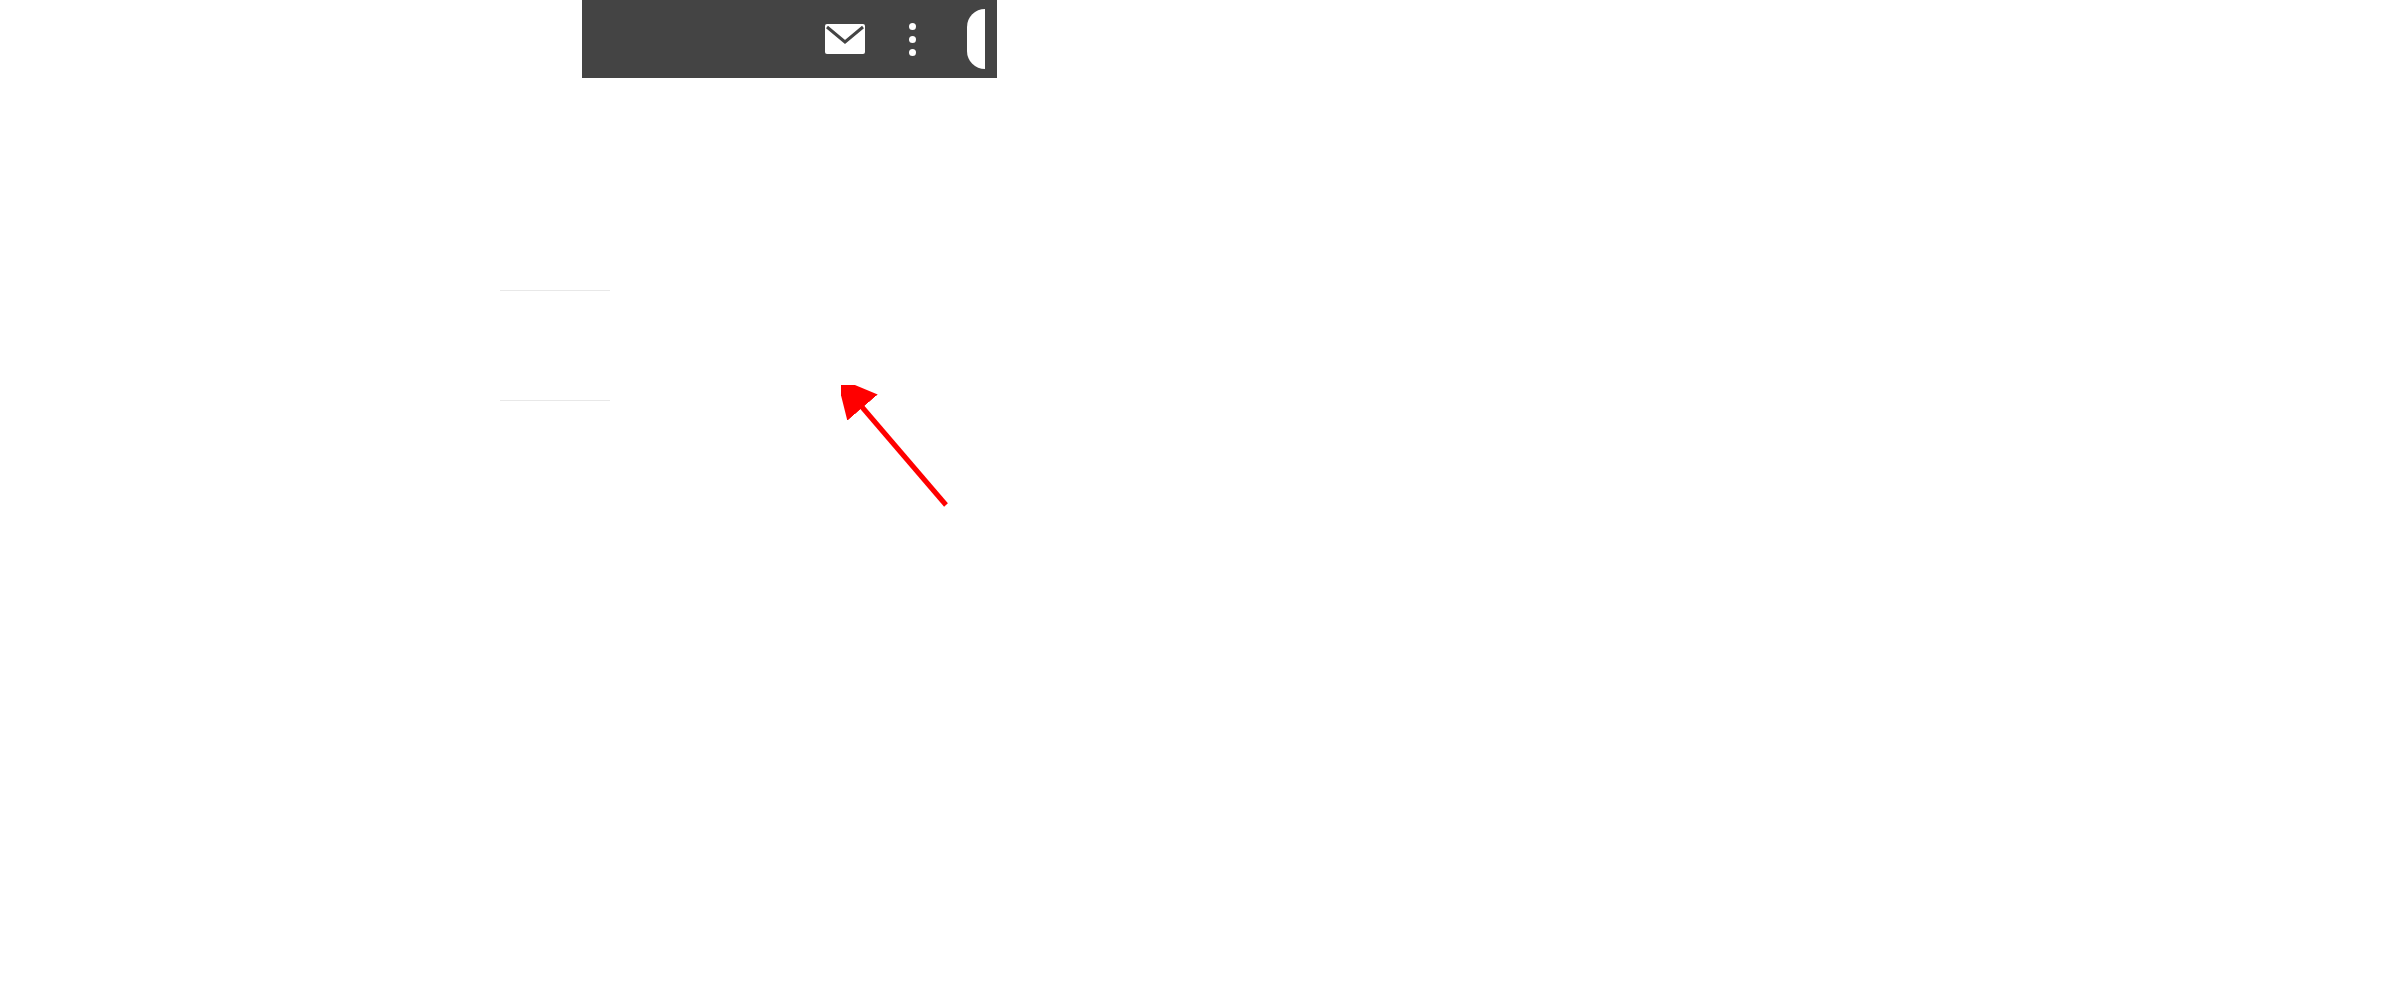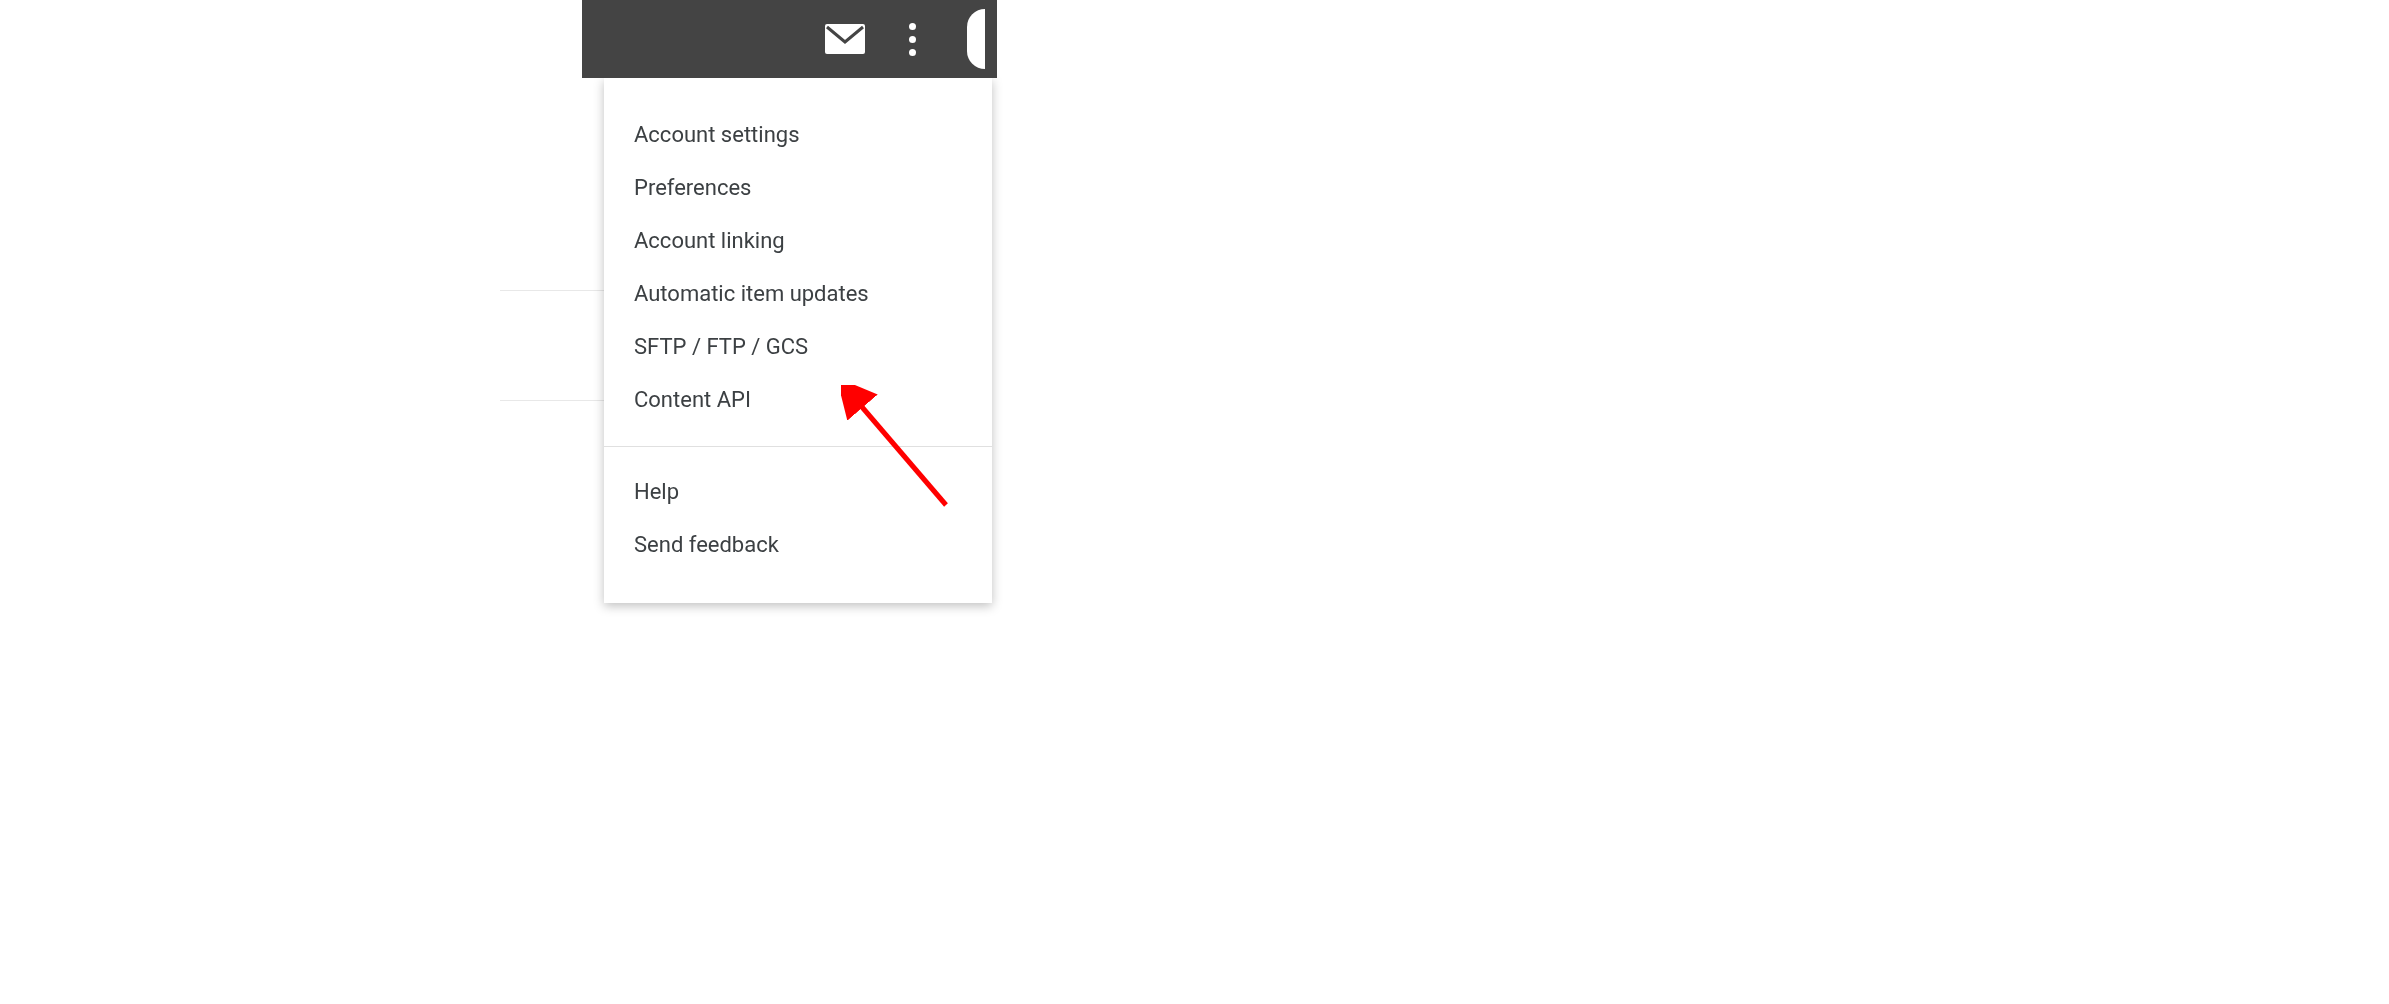--- a/index.html
+++ b/index.html
@@ -112,35 +112,20 @@
       </svg>
     </div>
     <div class="more-icon">
       <div class="dot"></div>
       <div class="dot"></div>
       <div class="dot"></div>
     </div>
     <div class="avatar-edge"></div>
   </div>
 
-  <div class="dropdown-menu">
-    <div class="menu-section">
-      <div class="menu-item">Account settings</div>
-      <div class="menu-item">Preferences</div>
-      <div class="menu-item">Account linking</div>
-      <div class="menu-item">Automatic item updates</div>
-      <div class="menu-item">SFTP / FTP / GCS</div>
-      <div class="menu-item">Content API</div>
-    </div>
-    <div class="divider"></div>
-    <div class="menu-section">
-      <div class="menu-item">Help</div>
-      <div class="menu-item">Send feedback</div>
-    </div>
-  </div>
 </div>
 
 <svg class="annotation-arrow" width="120" height="135">
   <defs>
     <marker id="arrowhead" markerWidth="8" markerHeight="8" refX="2" refY="4" orient="auto">
       <polygon points="0 0, 8 4, 0 8" fill="#ff0000"></polygon>
     </marker>
   </defs>
   <line x1="105" y1="120" x2="15" y2="15" stroke="#ff0000" stroke-width="5" marker-end="url(#arrowhead)"></line>
 </svg>

